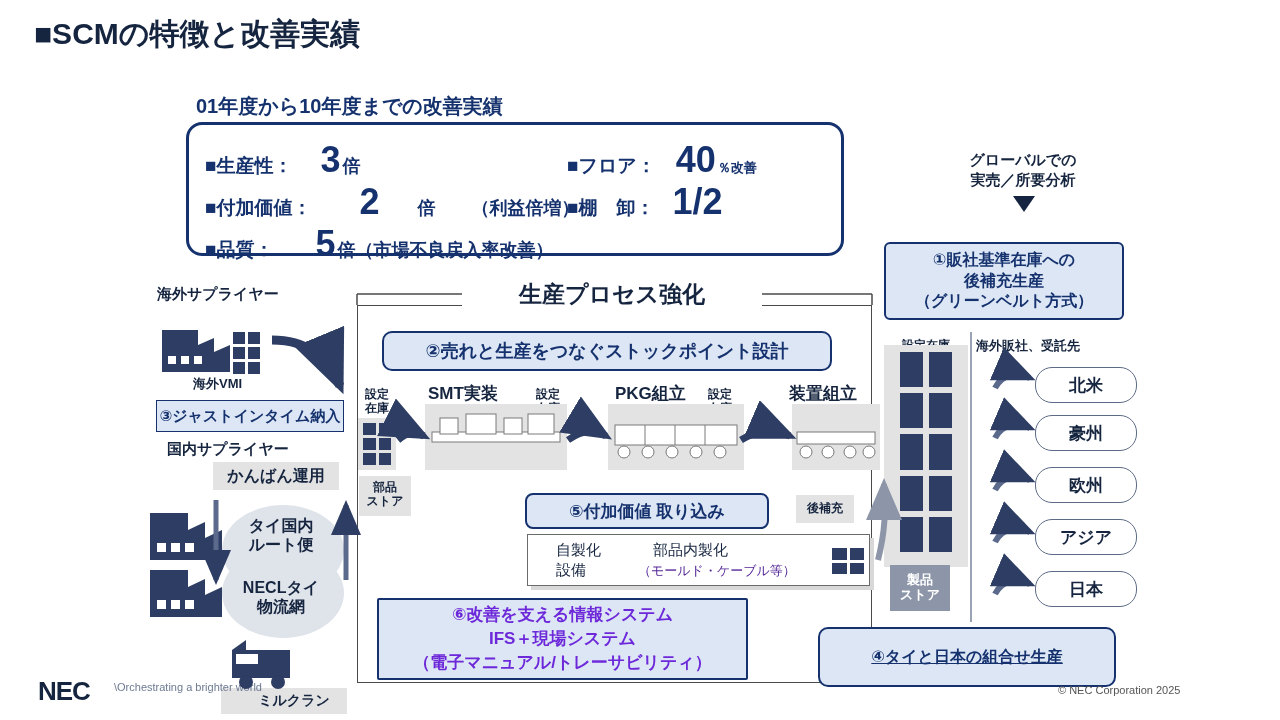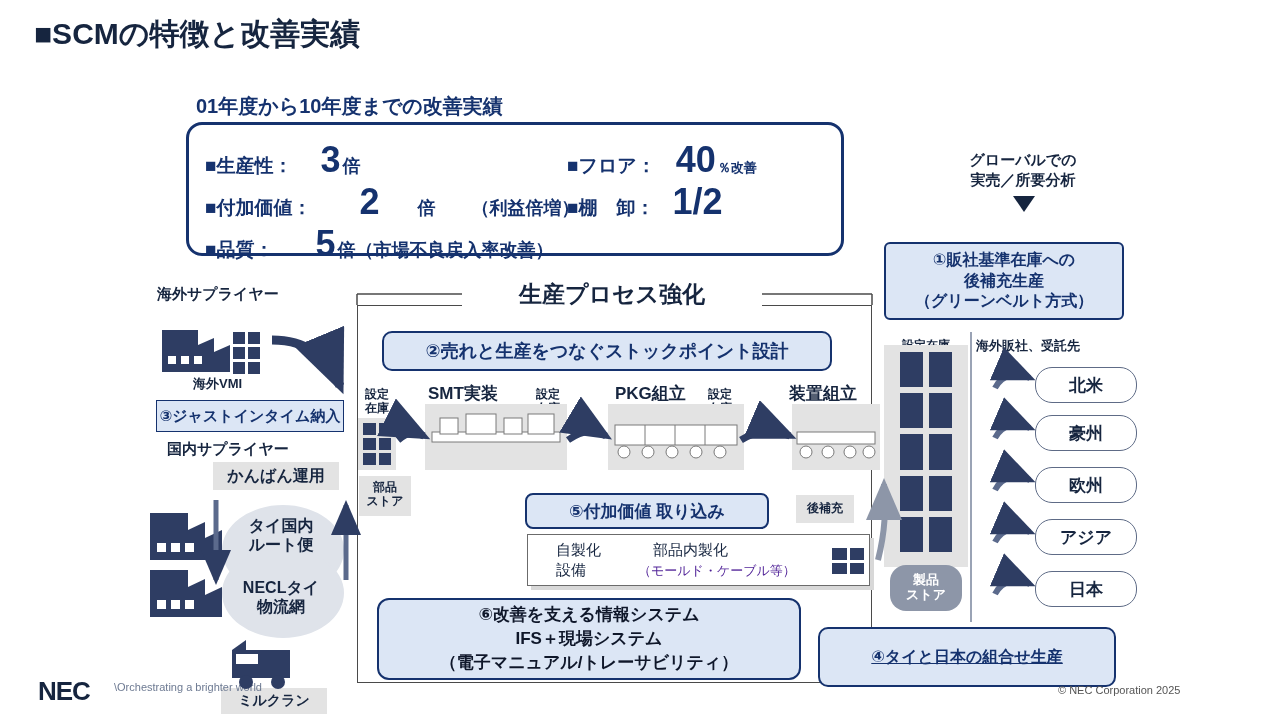--- a/index.html
+++ b/index.html
@@ -109,60 +109,60 @@
     box-sizing:border-box;
     box-shadow:4px 4px 0 #d8d8d8;
   }
   #inhouse .t1{position:absolute;left:28px;top:6px;font-size:15px;color:#16253f;}
   #inhouse .t2{position:absolute;left:28px;top:26px;font-size:15px;color:#16253f;}
   #inhouse .t3{position:absolute;left:125px;top:6px;font-size:15px;color:#16253f;}
   #inhouse .t4{position:absolute;left:110px;top:27px;font-size:13px;color:#4c1d95;}
 
   
   #box6{
-    left:377px;top:598px;width:424px;height:82px;
-    background:#dce6f5;border:2px solid #15326e;border-radius:12px;
+    left:377px;top:598px;width:371px;height:82px;
+    background:#dce6f5;border:2px solid #15326e;border-radius:2px;
     box-sizing:border-box;display:flex;flex-direction:column;align-items:center;justify-content:center;
-    font-size:17px;font-weight:bold;color:#0f172a;line-height:1.4;
+    font-size:17px;font-weight:bold;color:#6d28d9;line-height:1.4;
   }
 
   
   #box4{
     left:818px;top:627px;width:298px;height:60px;
     background:#dce6f5;border:2px solid #15326e;border-radius:10px;
     box-sizing:border-box;display:flex;flex-direction:column;align-items:center;justify-content:center;
     font-size:16px;font-weight:bold;color:#15326e;line-height:1.35;text-decoration:underline;
   }
 
   
   #stock-col{left:884px;top:345px;width:84px;height:222px;background:#e3e3e3;}
   #stock-label{left:886px;top:337px;width:80px;text-align:center;font-size:12px;font-weight:bold;color:#16253f;}
   #product-store{
-    left:890px;top:565px;width:72px;height:46px;background:#8d96a8;
+    left:890px;top:565px;width:60px;height:46px;background:#8d96a8;
     display:flex;flex-direction:column;align-items:center;justify-content:center;
-    color:#fff;font-size:13px;font-weight:bold;line-height:1.15;text-align:center;border-radius:16px;
+    color:#fff;font-size:13px;font-weight:bold;line-height:1.15;text-align:center;
   }
   #overseas-label{left:976px;top:337px;font-size:13px;font-weight:bold;color:#16253f;}
   .region-pill{
     position:absolute;width:100px;height:34px;left:1035px;
     background:#ffffff;border:1.5px solid #5e6b86;border-radius:17px;
     display:flex;align-items:center;justify-content:center;
     font-size:17px;font-weight:bold;color:#16253f;
   }
   .vline{position:absolute;width:1.5px;background:#9aa3b5;}
 
   
   .sup-label{font-size:15px;color:#16253f;font-weight:bold;}
   #kanban{
     left:213px;top:462px;width:126px;height:28px;background:#e3e3e3;
     display:flex;align-items:center;justify-content:center;font-size:16px;color:#16253f;font-weight:bold;
   }
   #milkrun{
     left:221px;top:688px;width:106px;height:26px;background:#e3e3e3;
-    display:flex;align-items:center;justify-content:center;font-size:14px;color:#16253f;font-weight:bold;
+    display:flex;align-items:center;justify-content:center;font-size:14px;color:#16253f;font-weight:bold;padding-left:20px;
   }
   .route-oval{
     position:absolute;border:2.5px solid #dfe3ea;background:#dfe3ea;border-radius:50%;
   }
   .route-text{position:absolute;text-align:center;font-size:16px;font-weight:bold;color:#16253f;line-height:1.2;}
   #nec-logo{left:38px;top:676px;font-size:26px;font-weight:bold;color:#16253f;letter-spacing:-1px;}
   #tagline{left:114px;top:681px;font-size:11px;color:#6d7a92;}
   #copyright{left:1058px;top:684px;font-size:11px;color:#555;}
 
   .chipgrid{position:absolute;display:grid;grid-template-columns:repeat(2,1fr);gap:3px;}

